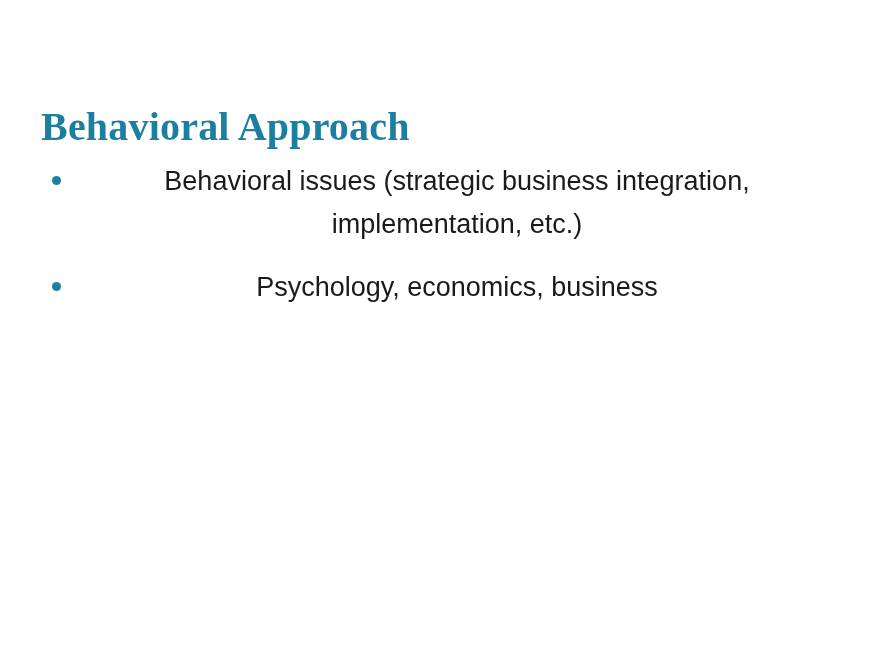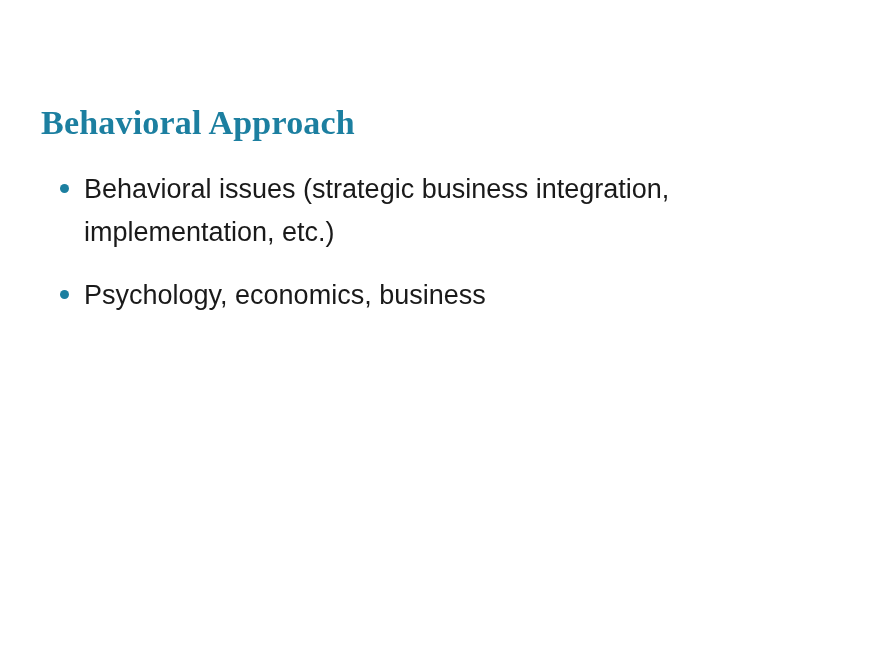--- a/index.html
+++ b/index.html
@@ -22,35 +22,36 @@
     background: #ffffff;
     box-sizing: border-box;
   }
 
   .slide-title {
     position: absolute;
     left: 41px;
     top: 78px;
     font-family: "Liberation Serif", serif;
     font-weight: bold;
-    font-size: 34px;
+    font-size: 40px;
     line-height: 44px;
     color: #1c7fa0;
     letter-spacing: 0.2px;
     white-space: nowrap;
   }
 
   .bullet-list {
     position: absolute;
     left: 40px;
     top: 152px;
     width: 790px;
-    margin: 16px;
+    margin: 8px;
     padding: 0;
     list-style: none;
+    text-align: center;
   }
 
   .bullet-item {
     position: relative;
     padding-left: 28px;
     margin: 0 0 20px 0;
     font-family: "Liberation Sans", sans-serif;
     font-size: 27px;
     line-height: 43px;
     color: #1a1a1a;

